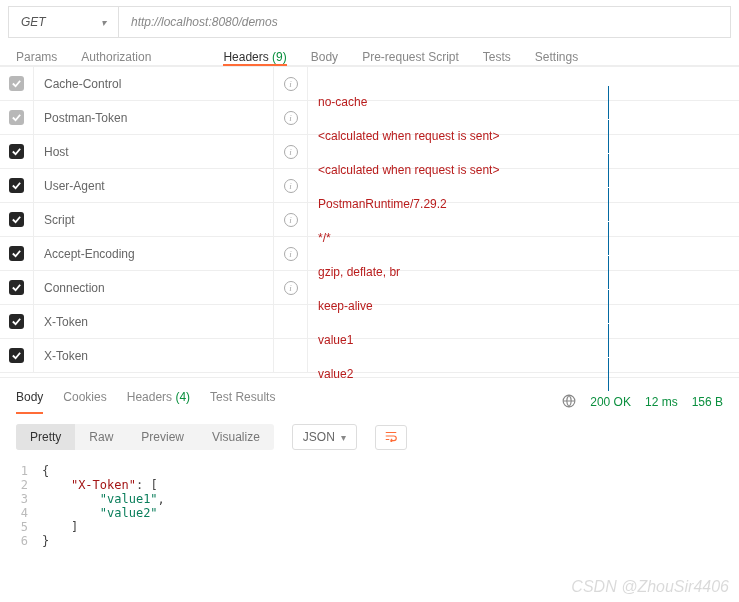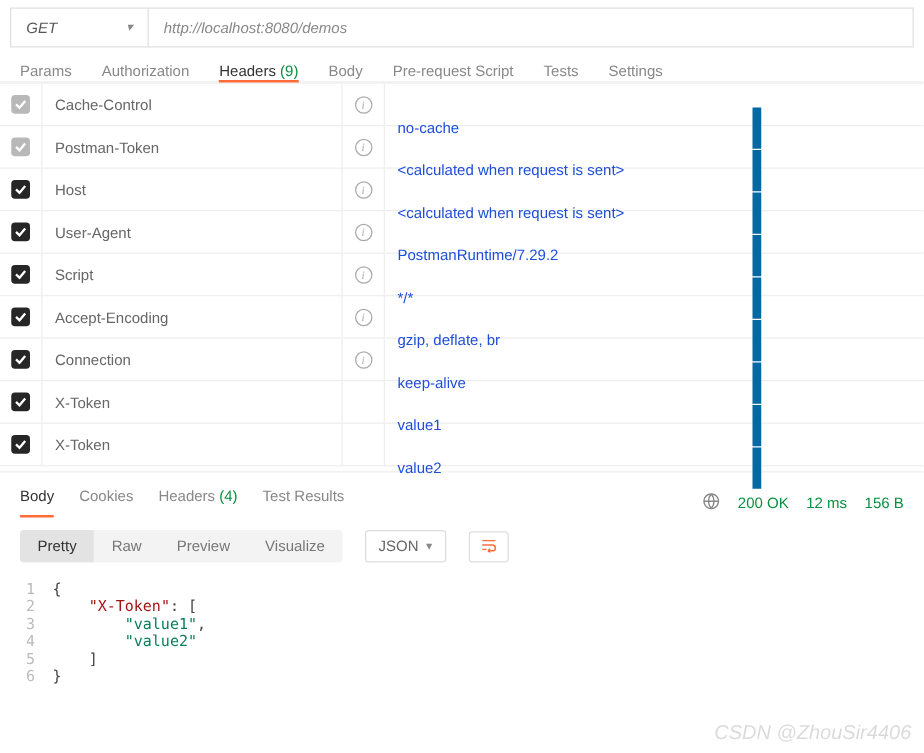--- a/index.html
+++ b/index.html
@@ -2,28 +2,28 @@
 <html><head>
 <meta charset="utf-8">
 <style>
 * { box-sizing: border-box; margin: 0; padding: 0; }
 body { font-family: -apple-system, BlinkMacSystemFont, "Segoe UI", Arial, sans-serif; font-size: 12px; color: #333; background: #fff; width: 739px; }
 .req-bar { display: flex; border: 1px solid #e0e0e0; margin: 6px 8px 0 8px; font-style: italic; }
 .method-sel { width: 110px; padding: 8px 12px; border-right: 1px solid #e0e0e0; display: flex; justify-content: space-between; align-items: center; color: #555; font-weight: 500; }
 .url-input { flex: 1; padding: 8px 12px; color: #888; }
 .tabs { display: flex; gap: 24px; padding: 12px 16px 0 16px; color: #888; border-bottom: 1px solid #eee; margin: 0 0 0 0; }
 .tab { padding-bottom: 0; cursor: pointer; }
-.tab.active { color: #333; border-bottom: 2px solid #ff6c37; margin-bottom: -1px; }
+.tab.active { color: #333; border-bottom: 2px solid #ff6c37; margin-bottom: -1px; margin-left: 48px; }
 .tab-count { color: #0a8f3e; }
 .hdr-table { border-top: 1px solid #eee; }
 .hdr-row { display: flex; align-items: center; border-bottom: 1px solid #eee; height: 34px; }
 .hdr-cell-chk { width: 34px; display:flex; justify-content:center; align-items:center; border-right: 1px solid #eee; height:100%; }
 .hdr-cell-key { width: 240px; padding: 0 10px; color: #666; display:flex; align-items:center; height:100%; border-right: 1px solid #eee; }
 .hdr-cell-info { width: 34px; display:flex; justify-content:center; align-items:center; height:100%; border-right: 1px solid #eee; }
-.hdr-cell-val { flex: 1; padding: 0 10px; color: #1d4ed8; display:flex; align-items:center; height:100%; border-right: 7px solid #0369a1; margin-top: 37px; }
+.hdr-cell-val { flex: 1; padding: 0 10px; color: #b91c1c; display:flex; align-items:center; height:100%; border-right: 1px solid #0369a1; margin-top: 37px; }
 .hdr-cell-end { width: 130px; height:100%; }
 .checkbox { width: 15px; height: 15px; border-radius: 3px; display:flex; align-items:center; justify-content:center; }
 .checkbox.on { background: #262626; }
 .checkbox.off { background: #b8b8b8; }
 .checkbox svg { width: 11px; height: 11px; }
 .info-icon { width:14px; height:14px; border:1px solid #aaa; border-radius:50%; color:#aaa; font-size:9px; display:flex;align-items:center;justify-content:center; font-style: italic; font-family: Georgia, serif; }
 .resp-bar { display:flex; justify-content:space-between; padding: 12px 16px 0 16px; border-top: 1px solid #eee; margin-top: 4px; }
 .resp-tabs { display:flex; gap: 20px; color:#888; }
 .resp-tab { padding-bottom: 8px; cursor:pointer; }
 .resp-tab.active { color:#333; border-bottom: 2px solid #ff6c37; }

